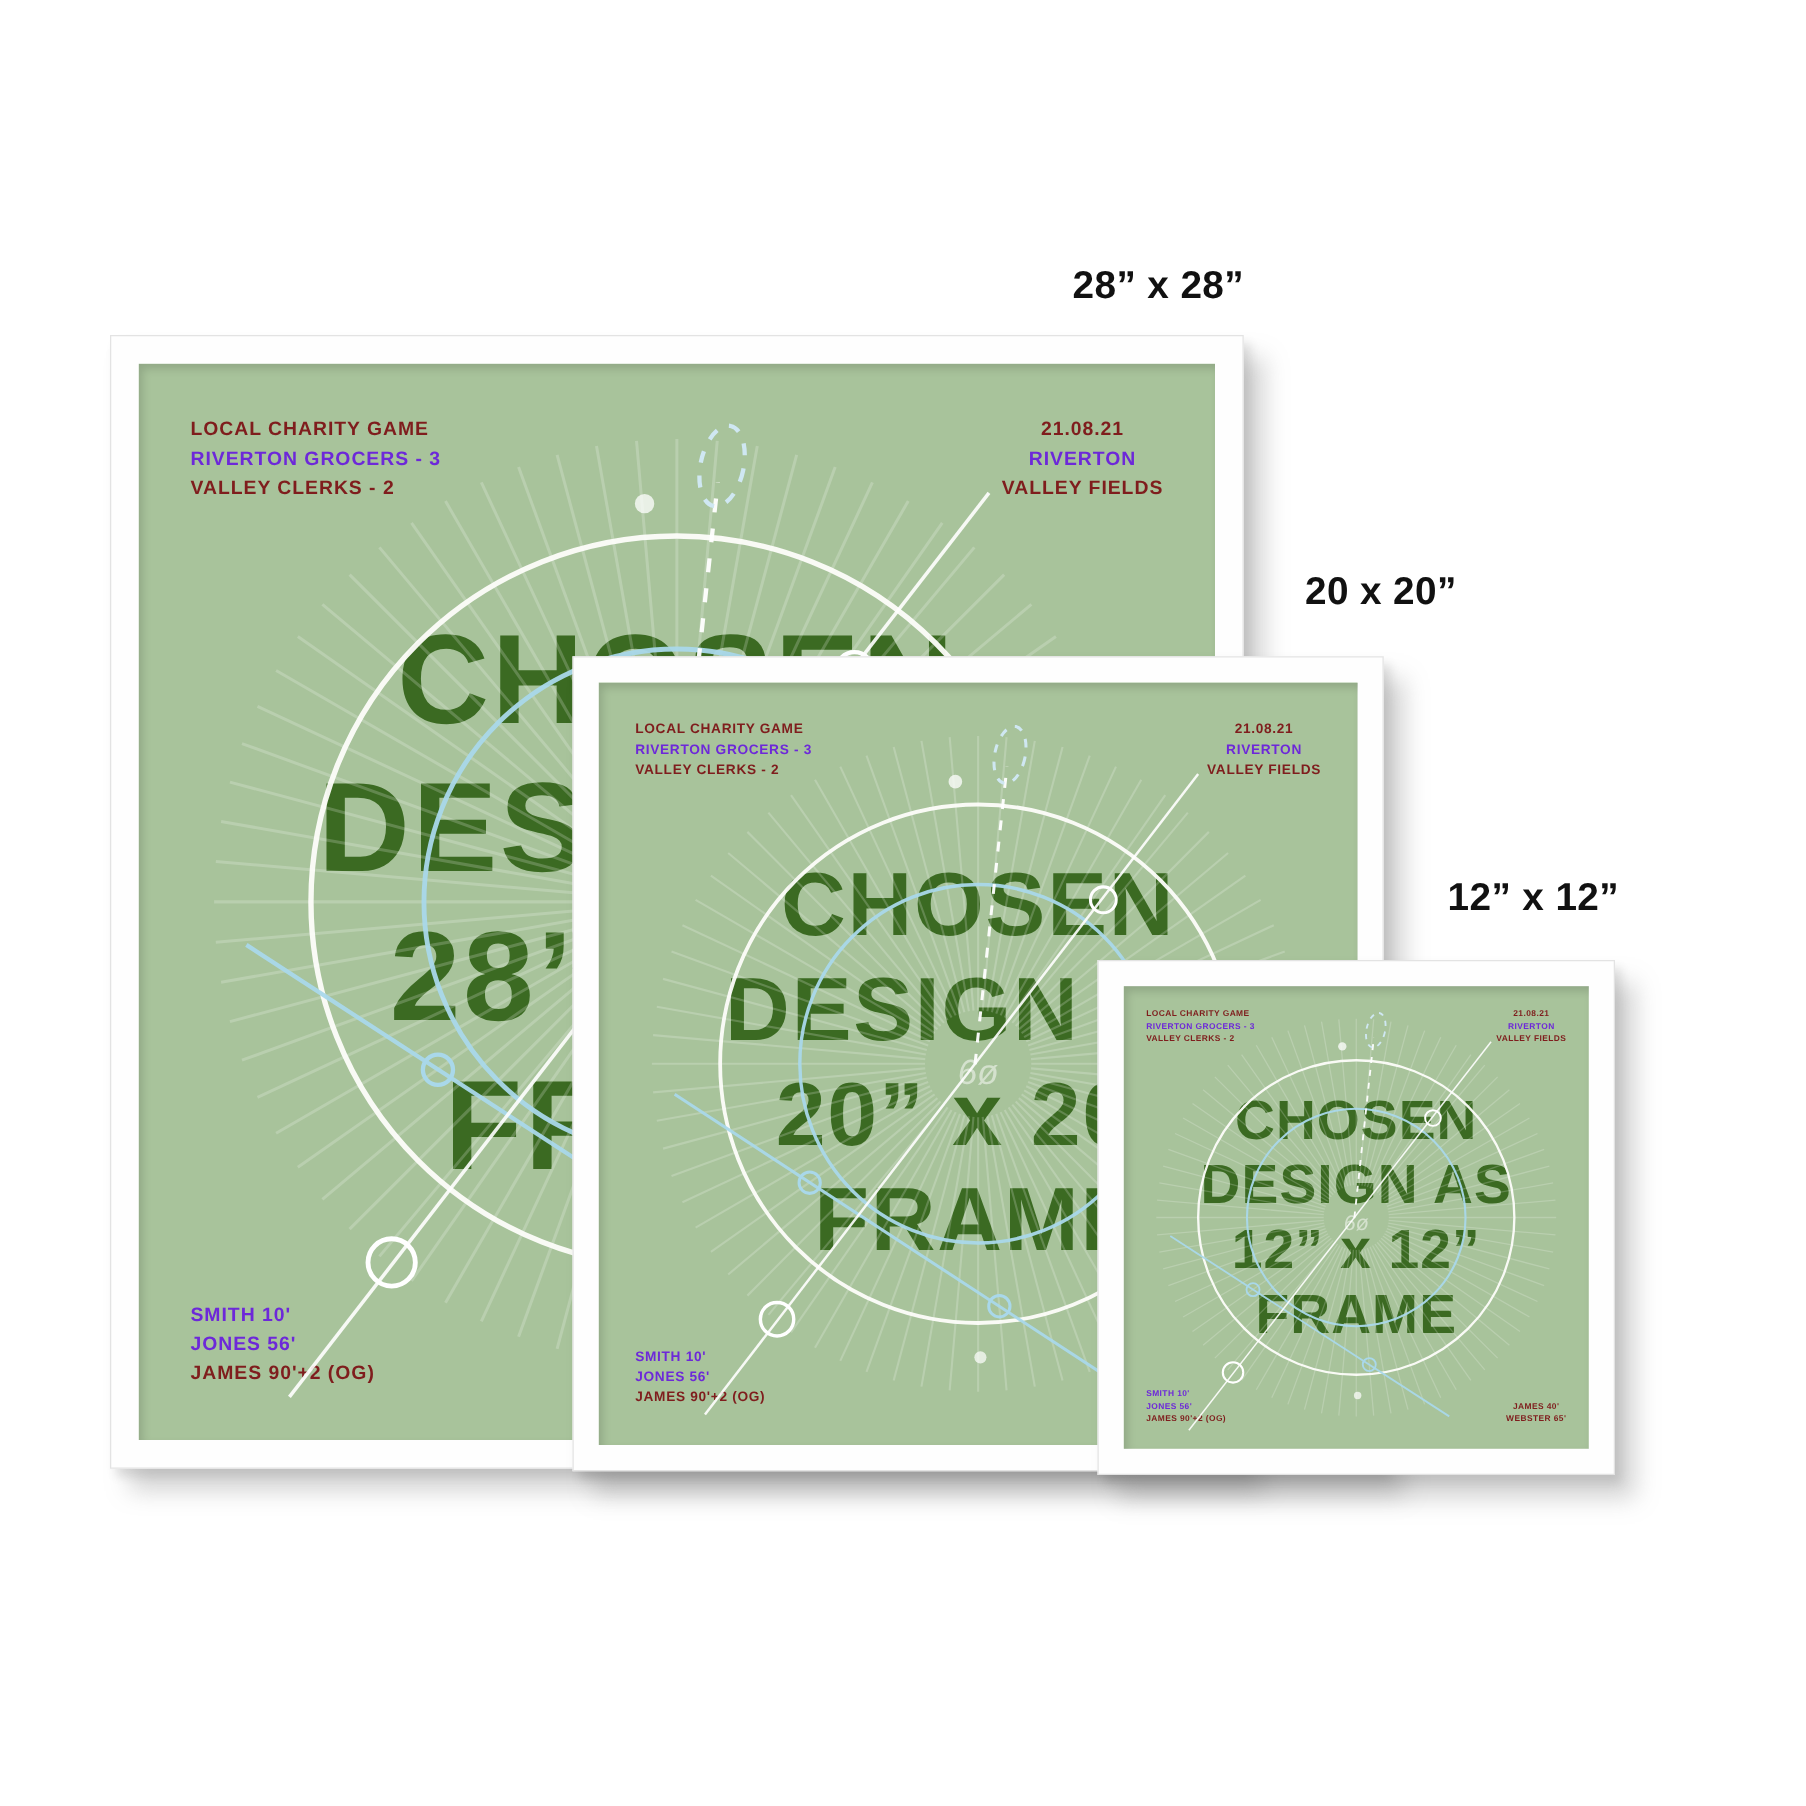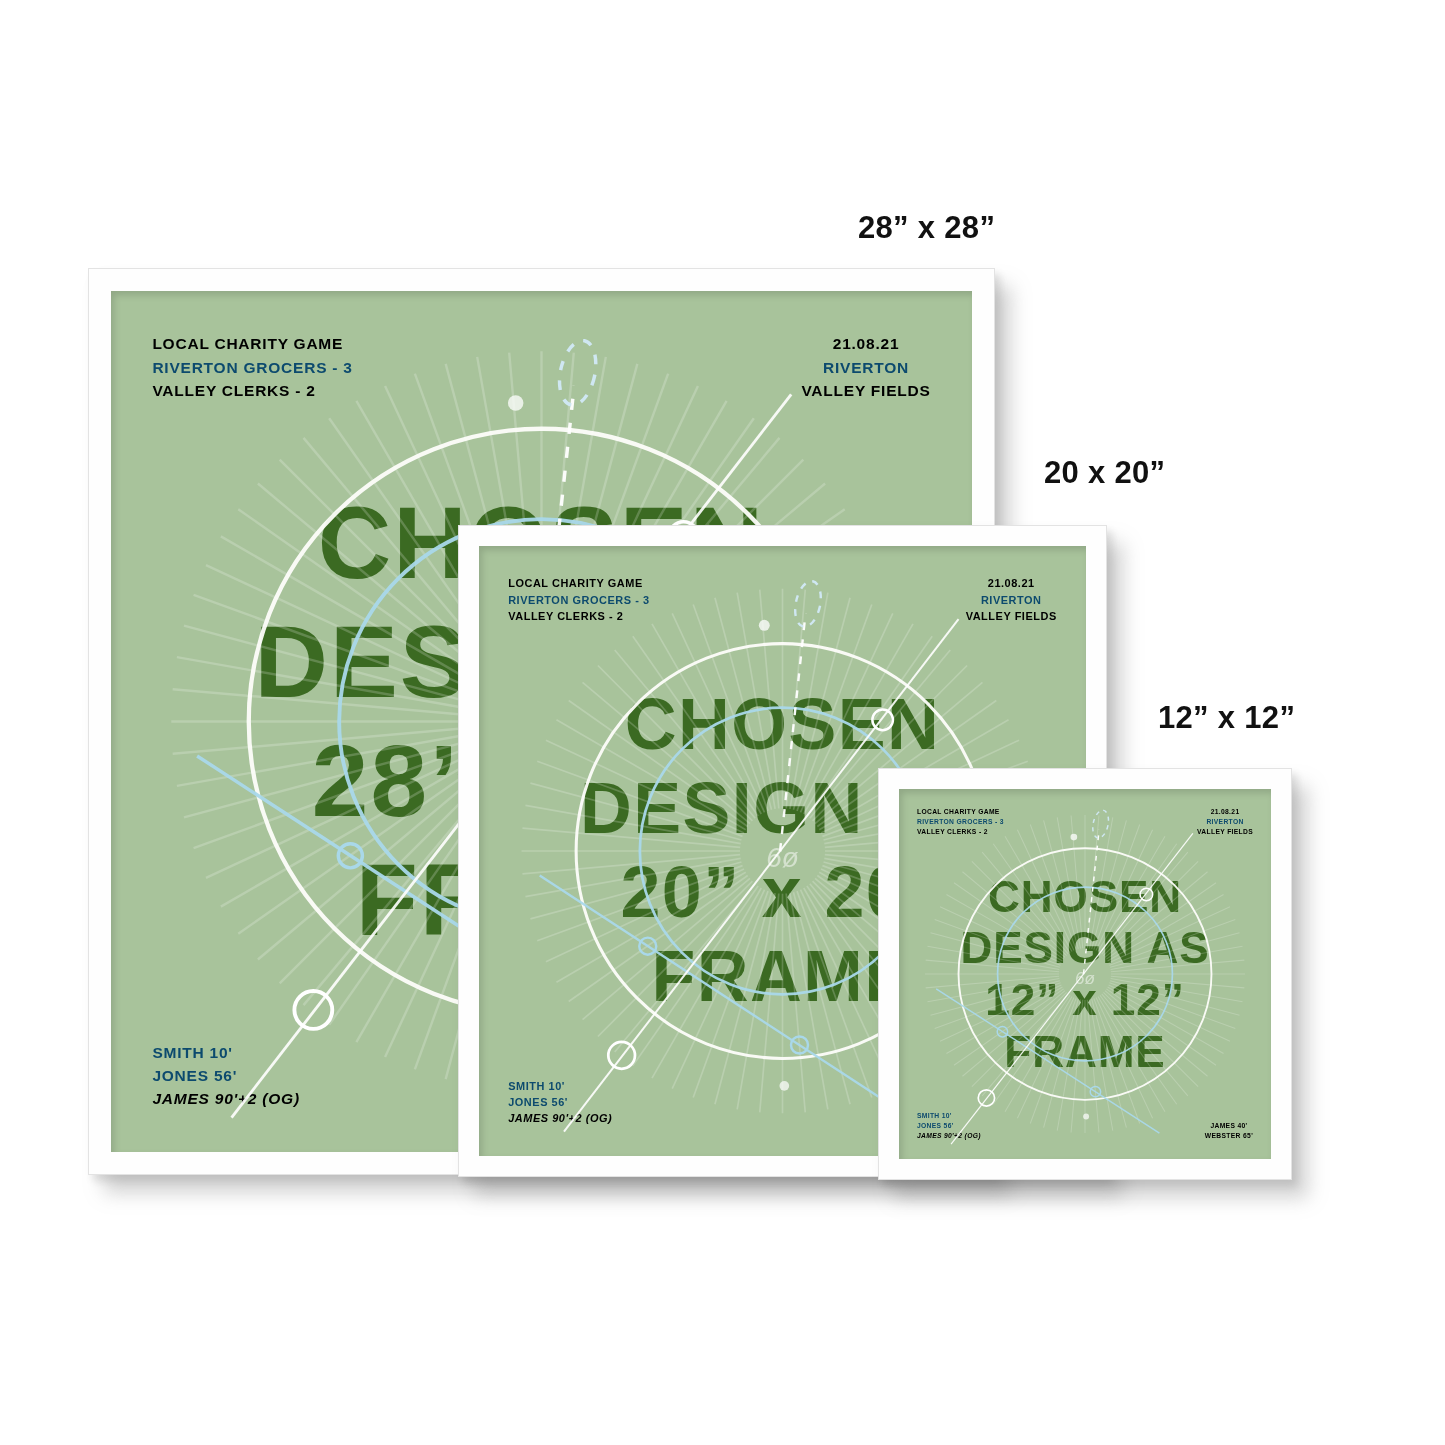--- a/index.html
+++ b/index.html
@@ -33,23 +33,23 @@
     position:relative;z-index:1;
     display:flex;justify-content:space-between;align-items:flex-start;
     font-size: calc(var(--u)*1.8);
     line-height:1.5;
     font-weight:600;
     letter-spacing:0.05em;
   }
   .meta-row.bottom{align-items:flex-end;}
   .meta-col{display:flex;flex-direction:column;}
   .meta-col.right{text-align:center;}
-  .c-blue{color:#000000;}
-  .c-white{color:#0c4a6e;}
-  .ital{font-style:italic;}
+  .c-blue{color:#7f1d1d;}
+  .c-white{color:#6d28d9;}
+  .ital{}
   .title-block{
     position:relative;z-index:1;
     text-align:center;
     color:#3b6a22;
     font-size: calc(var(--u)*11.8);
     line-height:1.17;
     font-weight:700;
     letter-spacing:0.02em;
     white-space:nowrap;
   }

